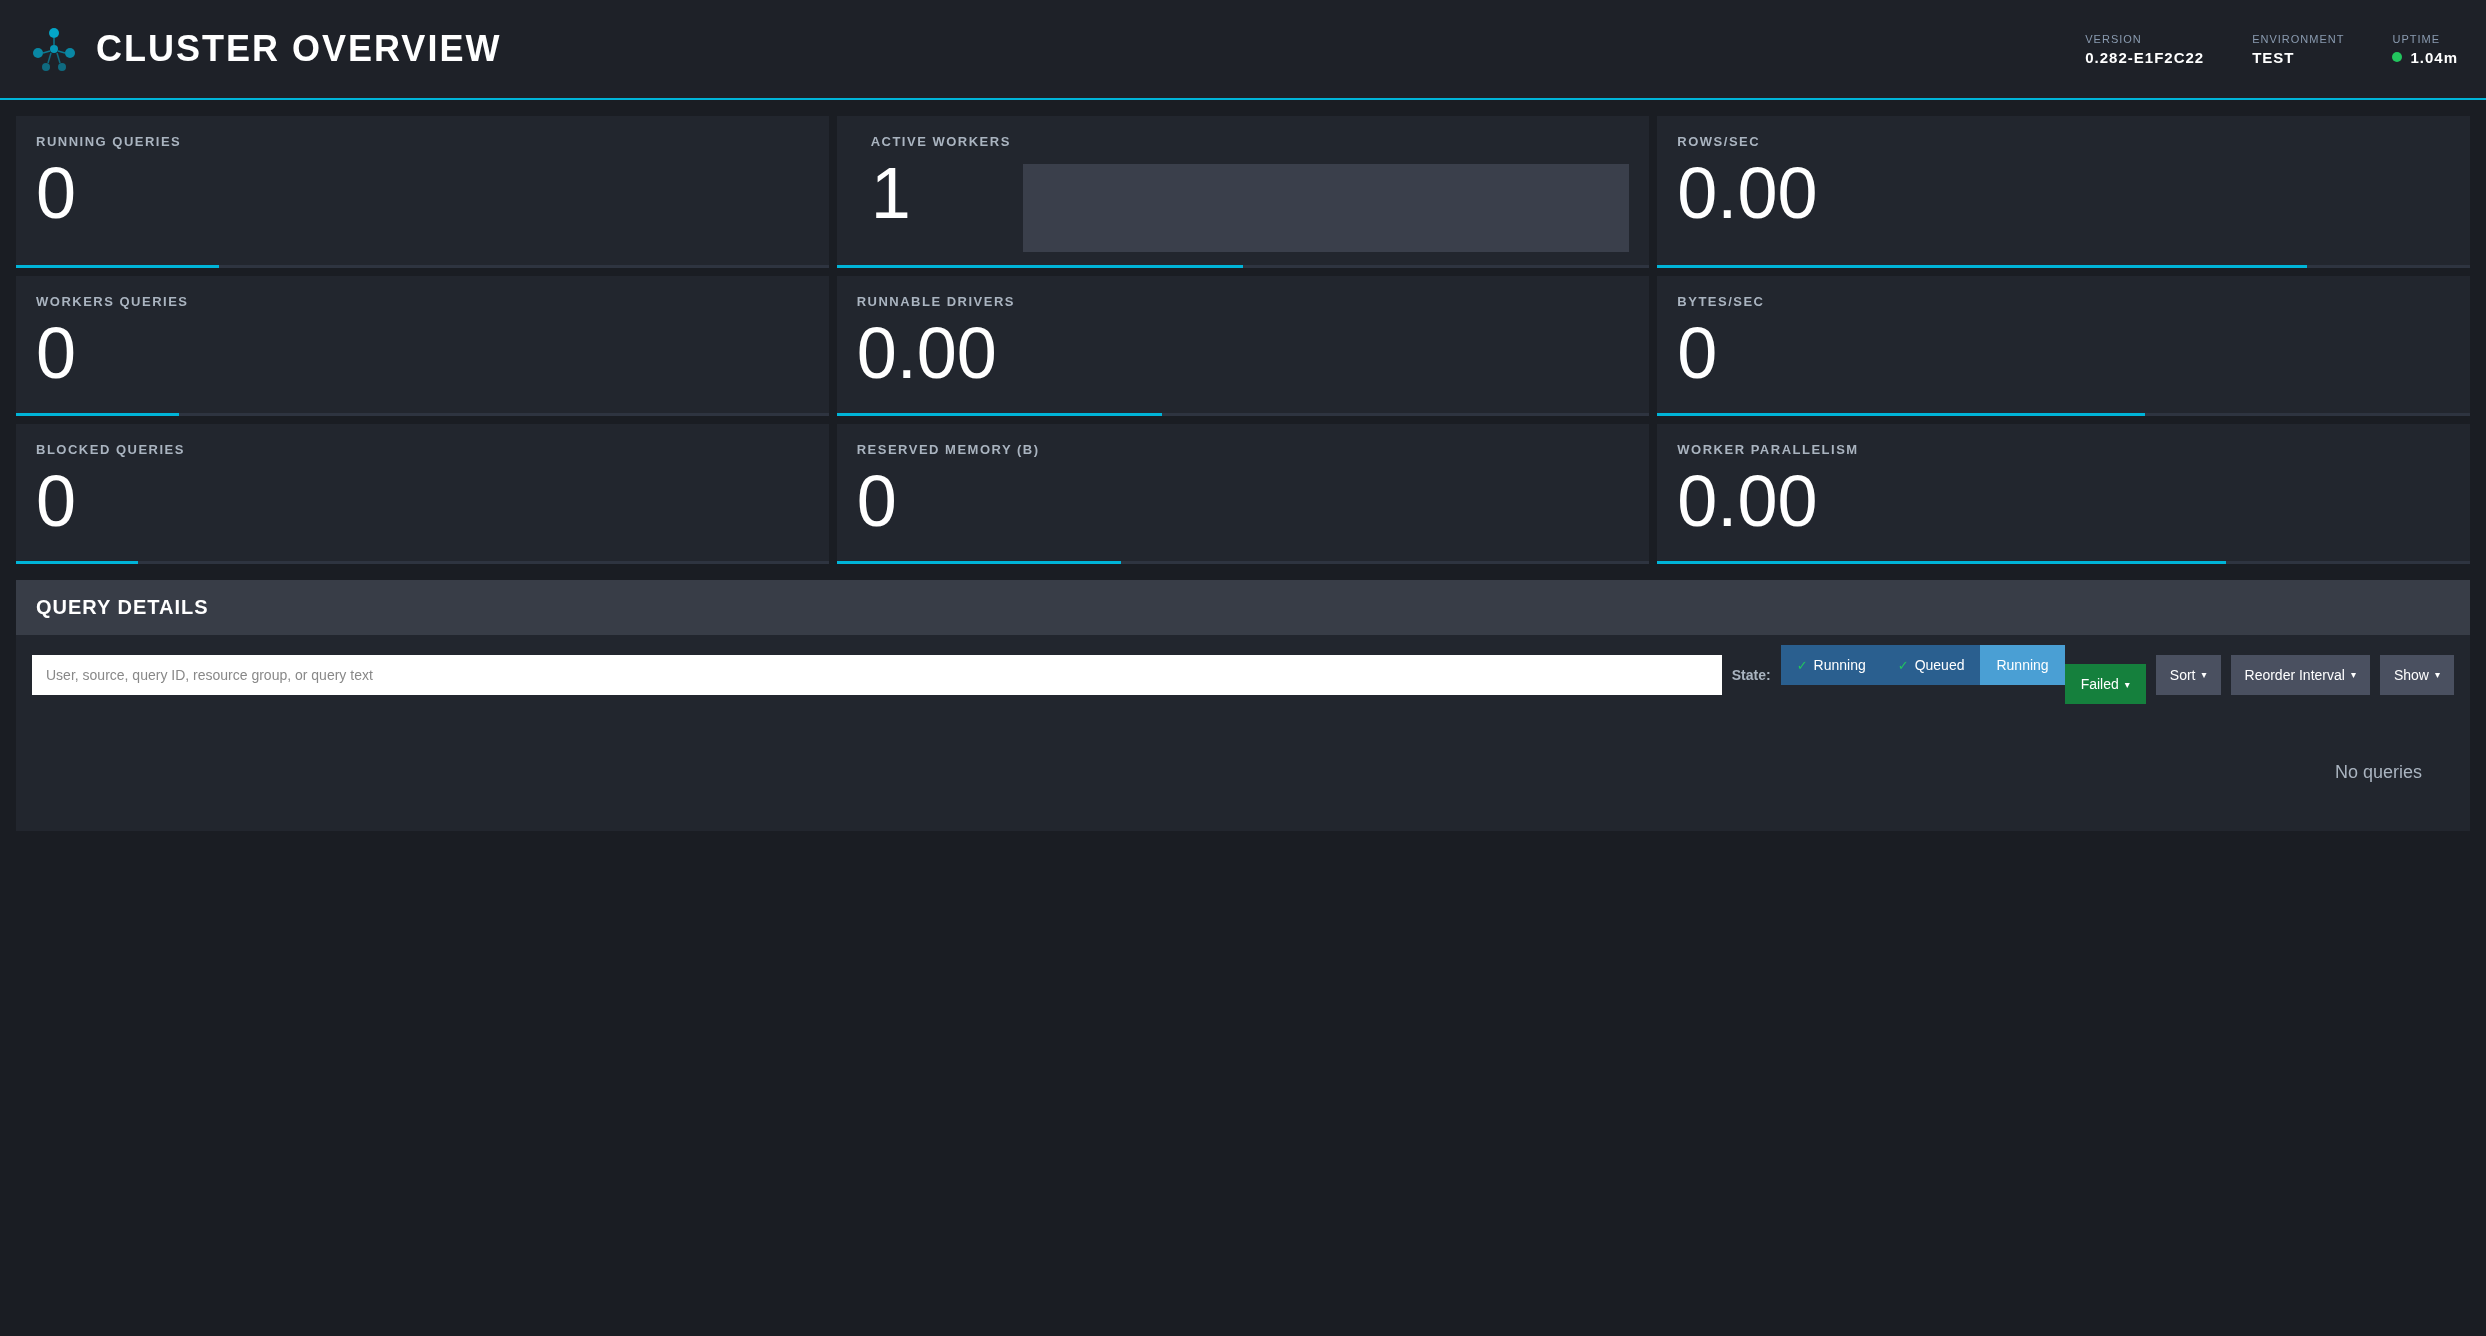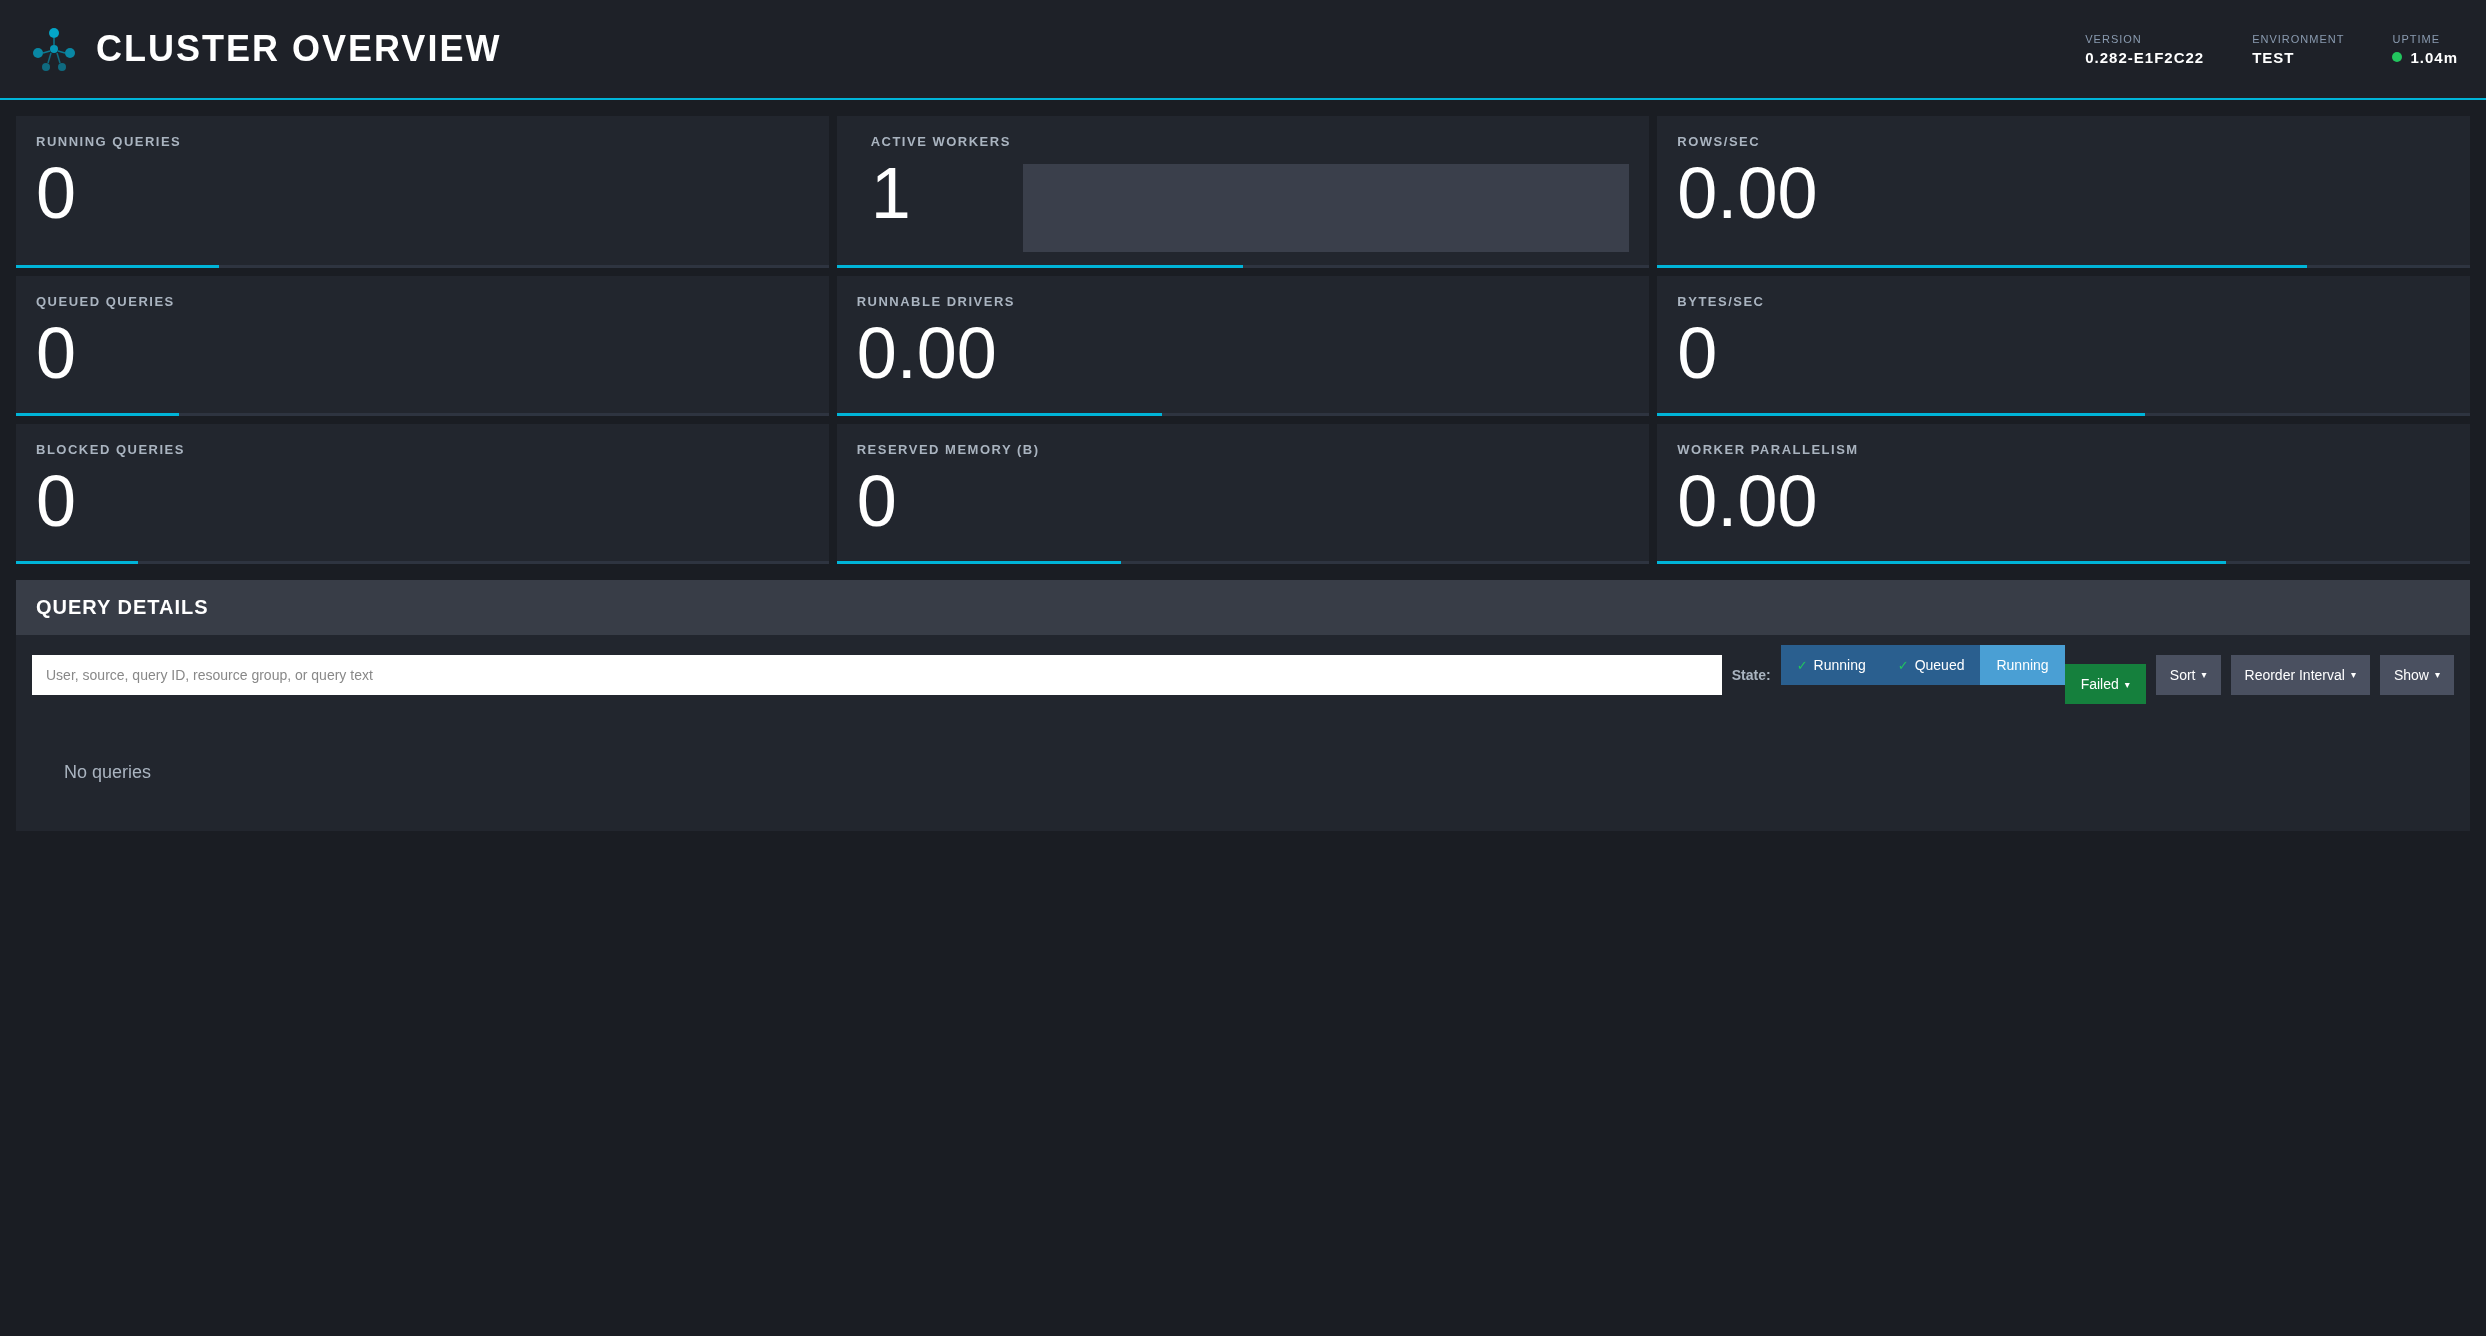--- a/index.html
+++ b/index.html
@@ -263,21 +263,21 @@
       white-space: nowrap;
     }
 
     .dropdown-arrow {
       font-size: 10px;
     }
 
     
     .no-queries {
       padding: 48px;
-      text-align: left;
+      text-align: right;
       color: #aab4c0;
       font-size: 18px;
       font-weight: 500;
     }
   </style>
 </head>
 <body>
 
 <header class="header">
   <div class="header-logo">
@@ -341,21 +341,21 @@
 
     <div class="stat-card">
       <div class="stat-label">ROWS/SEC</div>
       <div class="stat-value">0.00</div>
       <div class="stat-bar">
         <div class="stat-bar-fill" style="width: 80%;"></div>
       </div>
     </div>
 
     <div class="stat-card">
-      <div class="stat-label">QUEUED QUERIES</div>
+      <div class="stat-label">WORKERS QUERIES</div>
       <div class="stat-value">0</div>
       <div class="stat-bar">
         <div class="stat-bar-fill" style="width: 20%;"></div>
       </div>
     </div>
 
     <div class="stat-card">
       <div class="stat-label">RUNNABLE DRIVERS</div>
       <div class="stat-value">0.00</div>
       <div class="stat-bar">

